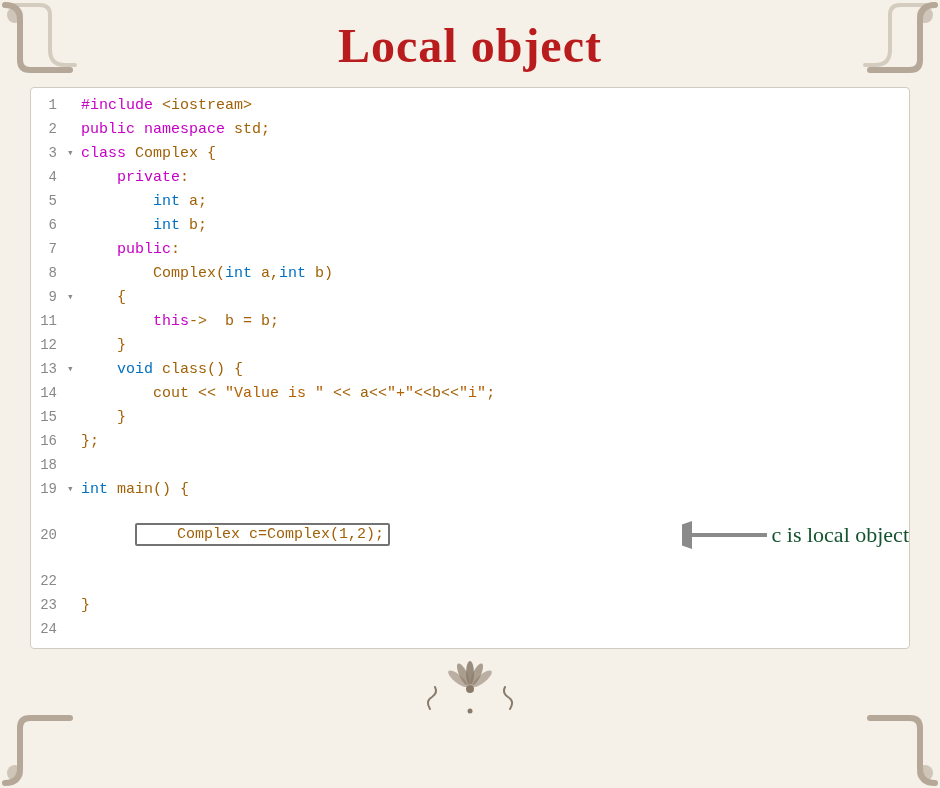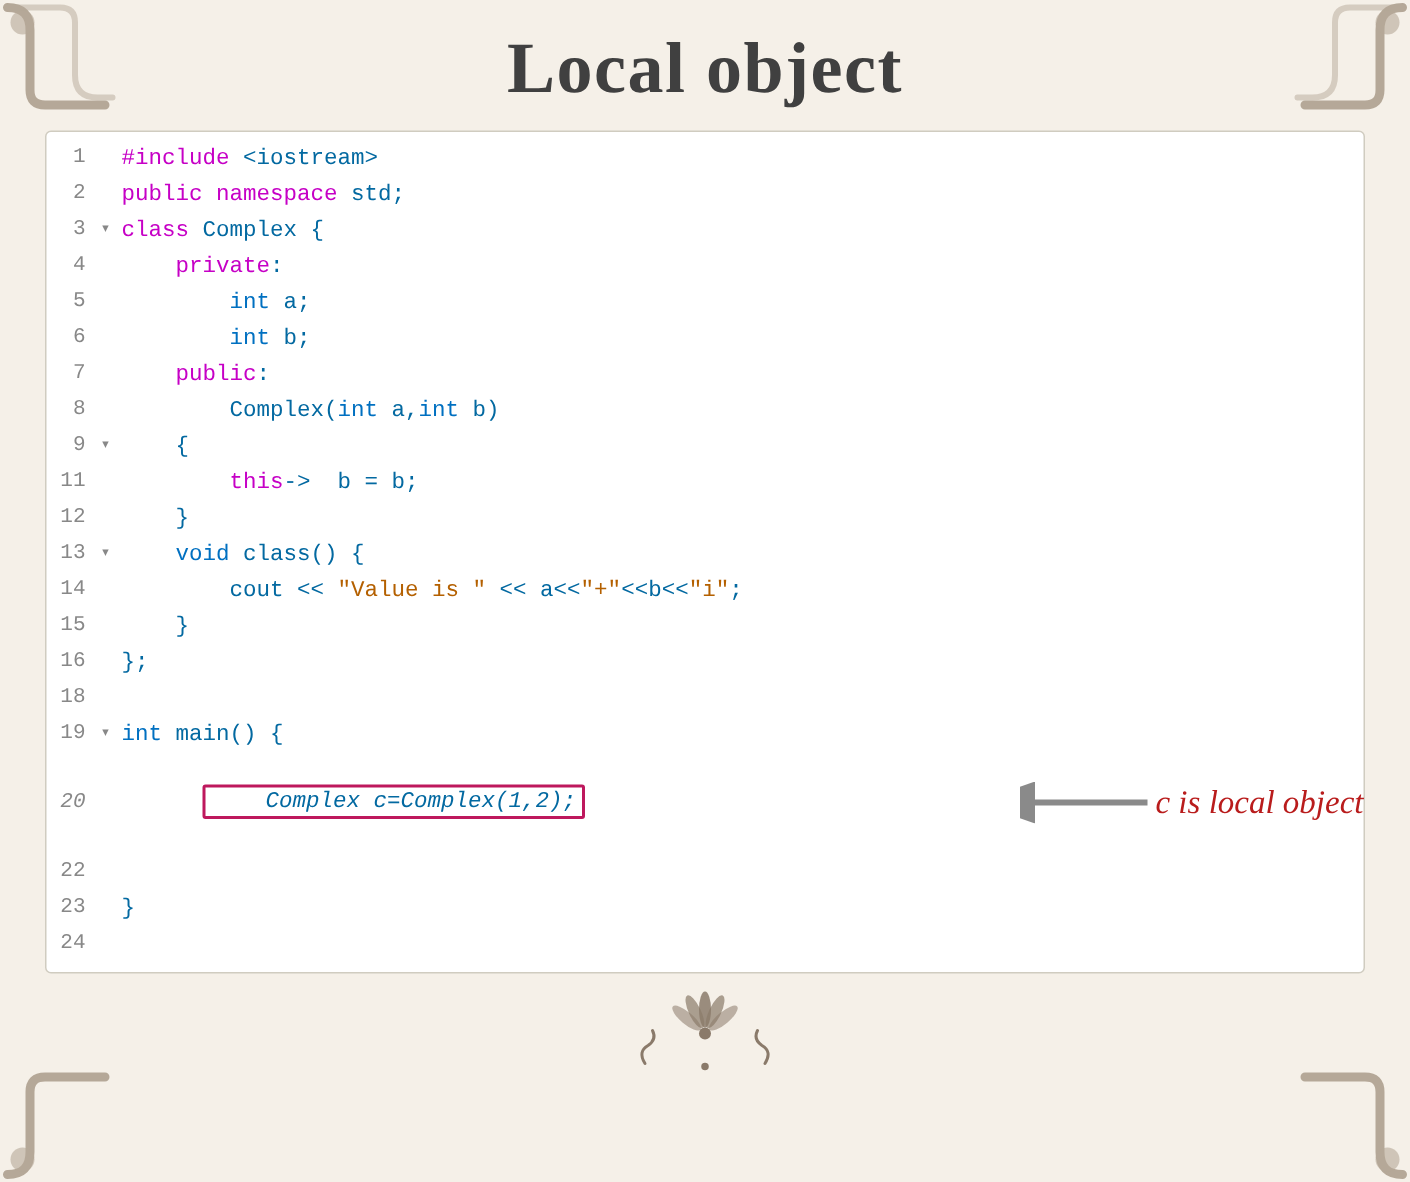--- a/index.html
+++ b/index.html
@@ -26,21 +26,21 @@
     .corner svg {
       width: 100%;
       height: 100%;
     }
 
     .page-title {
       text-align: center;
       font-size: 48px;
       font-weight: 900;
       font-family: 'Georgia', serif;
-      color: #404040;
+      color: #b91c1c;
       padding: 18px 0 14px 0;
       letter-spacing: 1px;
     }
 
     .code-container {
       background: #ffffff;
       border: 1.5px solid #d0ccc0;
       border-radius: 4px;
       margin: 0 30px;
       font-family: 'Courier New', monospace;
@@ -72,42 +72,41 @@
       padding-top: 3px;
     }
 
     .line-code {
       flex: 1;
       white-space: pre;
     }
 
     .kw-purple { color: #c600c6; }
     .kw-blue   { color: #0070c1; margin-top: 24px; }
-    .kw-dark   { color: #0369a1; }
+    .kw-dark   { color: #a16207; }
     .str-orange{ color: #b46000; }
 
     .boxed-code {
       display: inline;
-      border: 2px solid #be185d;
+      border: 2px solid #737373;
       padding: 1px 4px;
       border-radius: 2px;
       background: #fff;
     }
 
     .annotation-row {
       display: flex;
       align-items: center;
       margin-top: -2px;
-      font-style: italic;
     }
 
     .annotation-text {
       font-family: 'Georgia', serif;
       font-size: 22px;
-      color: #b91c1c;
+      color: #14532d;
       font-weight: 400;
       white-space: nowrap;
     }
 
     .bottom-decoration {
       text-align: center;
       margin-top: 10px;
       font-size: 36px;
       color: #a09070;
     }

